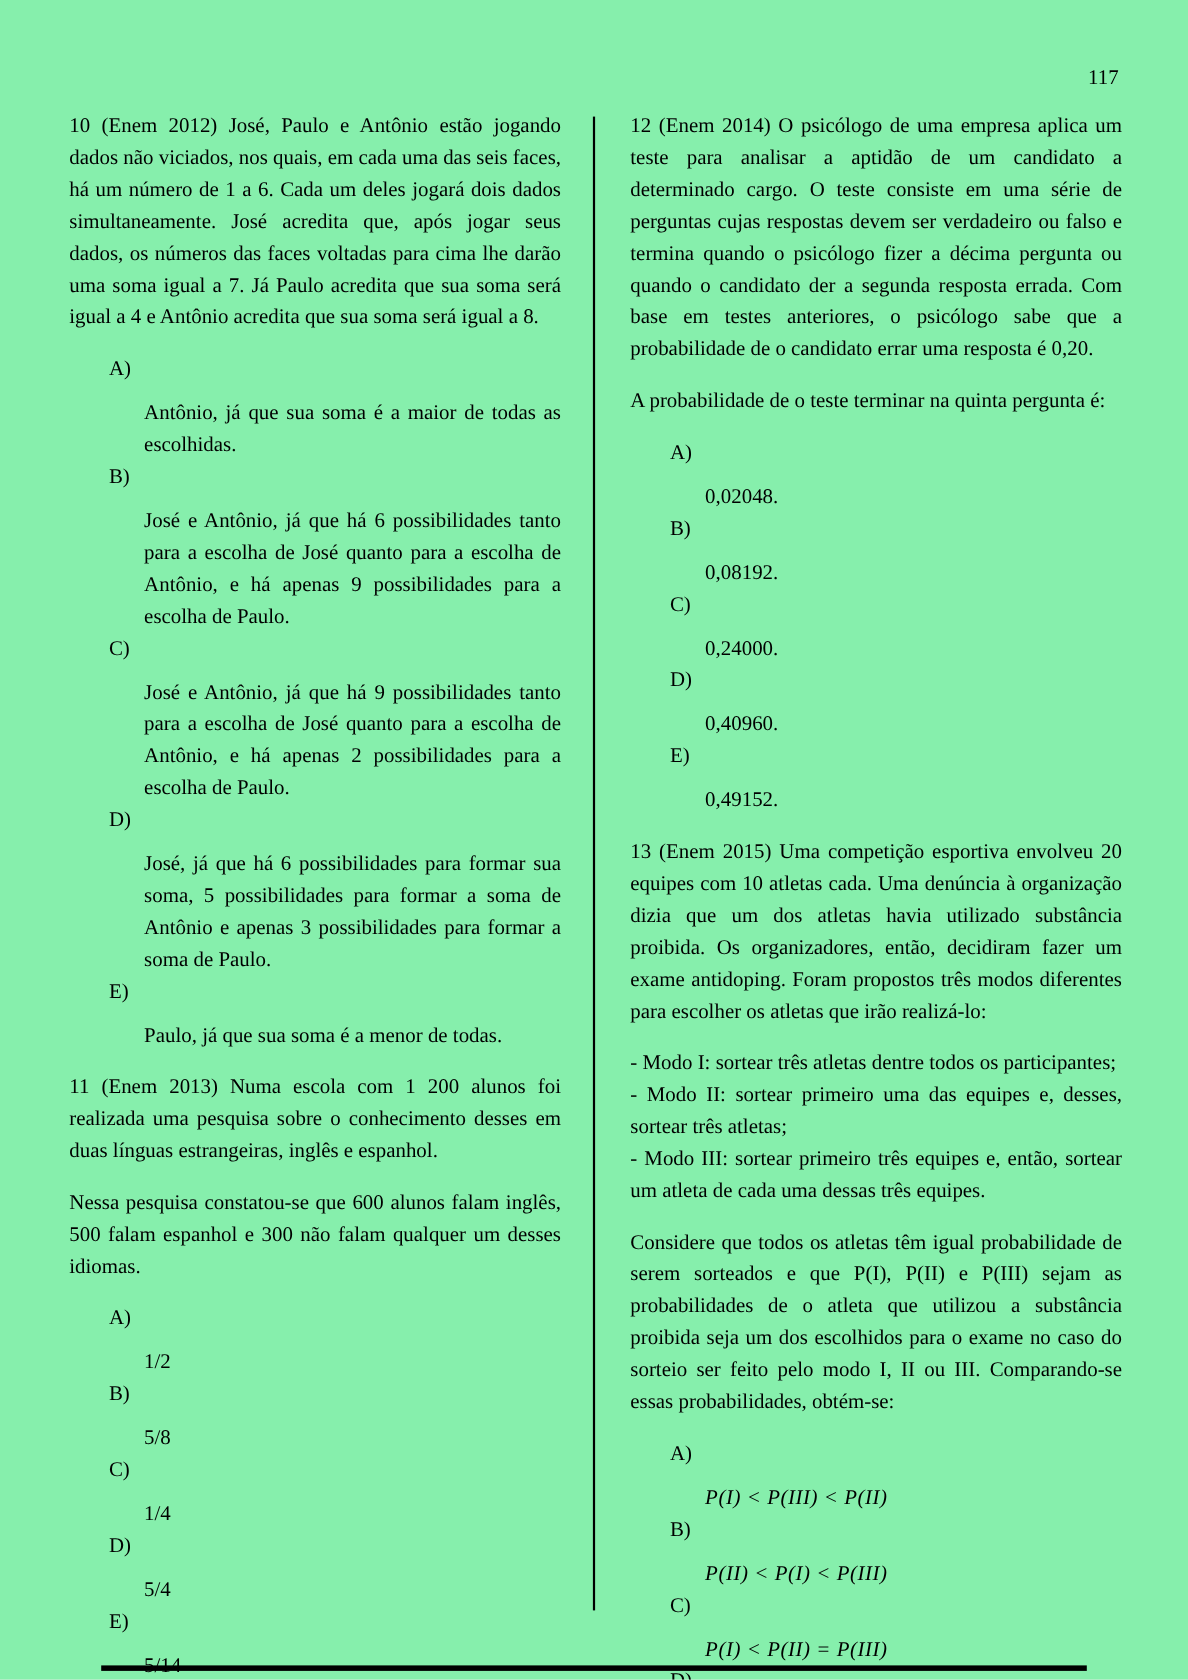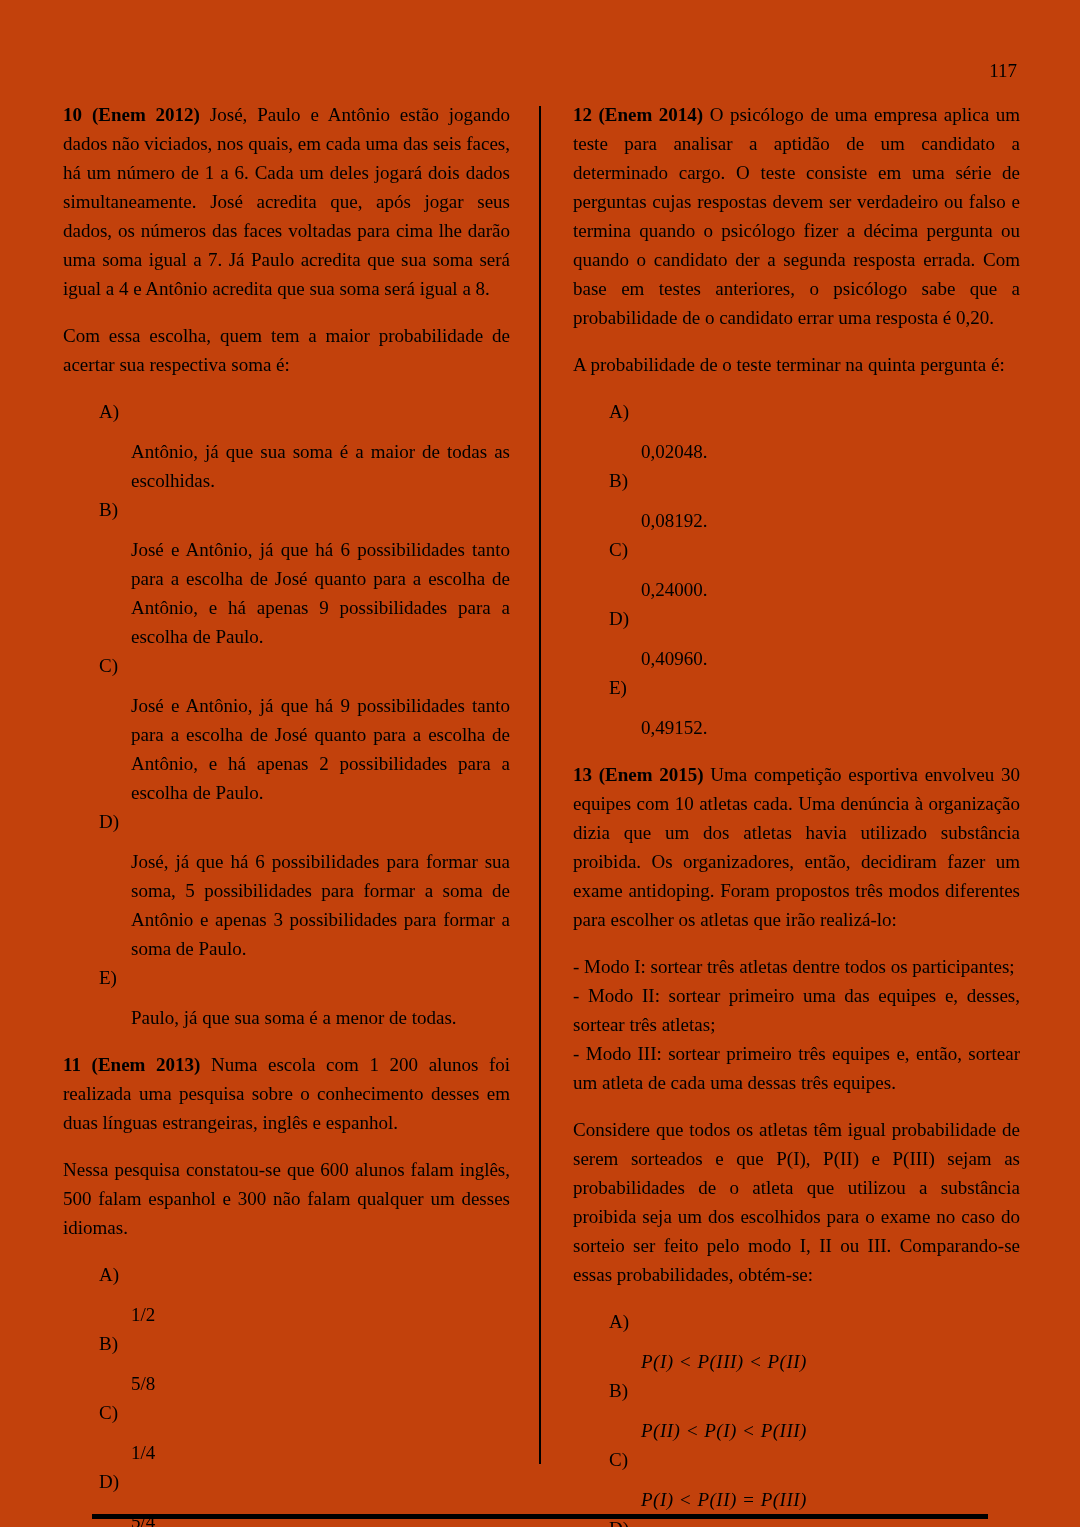--- a/index.html
+++ b/index.html
@@ -1,21 +1,21 @@
 <!DOCTYPE html>
 <html lang="pt"><head>
 <meta charset="utf-8">
 <style>
   html, body { margin: 0; padding: 0; background: #e8e8e8; }
   .page {
     position: relative;
     width: 1080px;
     height: 1527px;
     margin: 0 auto;
-    background: #c2410c;
+    background: #86efac;
     color: #000000;
     font-family: "Liberation Serif", "DejaVu Serif", serif;
     font-size: 19px;
     line-height: 29px;
     overflow: hidden;
   }
   .page-number {
     position: absolute;
     top: 56px;
     right: 63px;
@@ -43,21 +43,21 @@
     left: 63px;
     width: 957px;
     display: flex;
     gap: 63px;
   }
   .col { width: 447px; }
   .para {
     margin: 0 0 18px 0;
     text-align: justify;
   }
-  .qlabel { font-weight: bold; }
+  .qlabel { font-weight: normal; }
   .options { margin: 0 0 18px 36px; }
   .option { display: flex; }
   .letter { flex: 0 0 32px; }
   .otext { flex: 1; text-align: justify; margin-top: 40px; }
   .otext.math { font-style: italic; letter-spacing: 0.5px; }
   .modes { margin: 10px 0 18px 0; }
   .mode { margin: 0; text-align: justify; }
   .question { margin: 0; }
 </style>
 </head>
@@ -68,21 +68,20 @@
   <div class="page-number">117</div>
   <div class="column-divider"></div>
   <div class="bottom-line"></div>
 
   <div class="columns">
 
     <div class="col">
 
       <section class="question">
         <p class="para"><b class="qlabel">10 (Enem 2012)</b> <span>José, Paulo e Antônio estão jogando dados não viciados, nos quais, em cada uma das seis faces, há um número de 1 a 6. Cada um deles jogará dois dados simultaneamente. José acredita que, após jogar seus dados, os números das faces voltadas para cima lhe darão uma soma igual a 7. Já Paulo acredita que sua soma será igual a 4 e Antônio acredita que sua soma será igual a 8.</span></p>
-        <p class="para">Com essa escolha, quem tem a maior probabilidade de acertar sua respectiva soma é:</p>
         <div class="options">
           <div class="option">
             <span class="letter">A)</span>
             <span class="otext">Antônio, já que sua soma é a maior de todas as escolhidas.</span>
           </div>
           <div class="option">
             <span class="letter">B)</span>
             <span class="otext">José e Antônio, já que há 6 possibilidades tanto para a escolha de José quanto para a escolha de Antônio, e há apenas 9 possibilidades para a escolha de Paulo.</span>
           </div>
           <div class="option">
@@ -152,21 +151,21 @@
             <span class="otext">0,40960.</span>
           </div>
           <div class="option">
             <span class="letter">E)</span>
             <span class="otext">0,49152.</span>
           </div>
         </div>
       </section>
 
       <section class="question">
-        <p class="para"><b class="qlabel">13 (Enem 2015)</b> <span>Uma competição esportiva envolveu 30 equipes com 10 atletas cada. Uma denúncia à organização dizia que um dos atletas havia utilizado substância proibida. Os organizadores, então, decidiram fazer um exame antidoping. Foram propostos três modos diferentes para escolher os atletas que irão realizá-lo:</span></p>
+        <p class="para"><b class="qlabel">13 (Enem 2015)</b> <span>Uma competição esportiva envolveu 20 equipes com 10 atletas cada. Uma denúncia à organização dizia que um dos atletas havia utilizado substância proibida. Os organizadores, então, decidiram fazer um exame antidoping. Foram propostos três modos diferentes para escolher os atletas que irão realizá-lo:</span></p>
         <div class="modes">
           <p class="mode">- Modo I: sortear três atletas dentre todos os participantes;</p>
           <p class="mode">- Modo II: sortear primeiro uma das equipes e, desses, sortear três atletas;</p>
           <p class="mode">- Modo III: sortear primeiro três equipes e, então, sortear um atleta de cada uma dessas três equipes.</p>
         </div>
         <p class="para">Considere que todos os atletas têm igual probabilidade de serem sorteados e que P(I), P(II) e P(III) sejam as probabilidades de o atleta que utilizou a substância proibida seja um dos escolhidos para o exame no caso do sorteio ser feito pelo modo I, II ou III. Comparando-se essas probabilidades, obtém-se:</p>
         <div class="options">
           <div class="option">
             <span class="letter">A)</span>
             <span class="otext math">P(I) &lt; P(III) &lt; P(II)</span>

